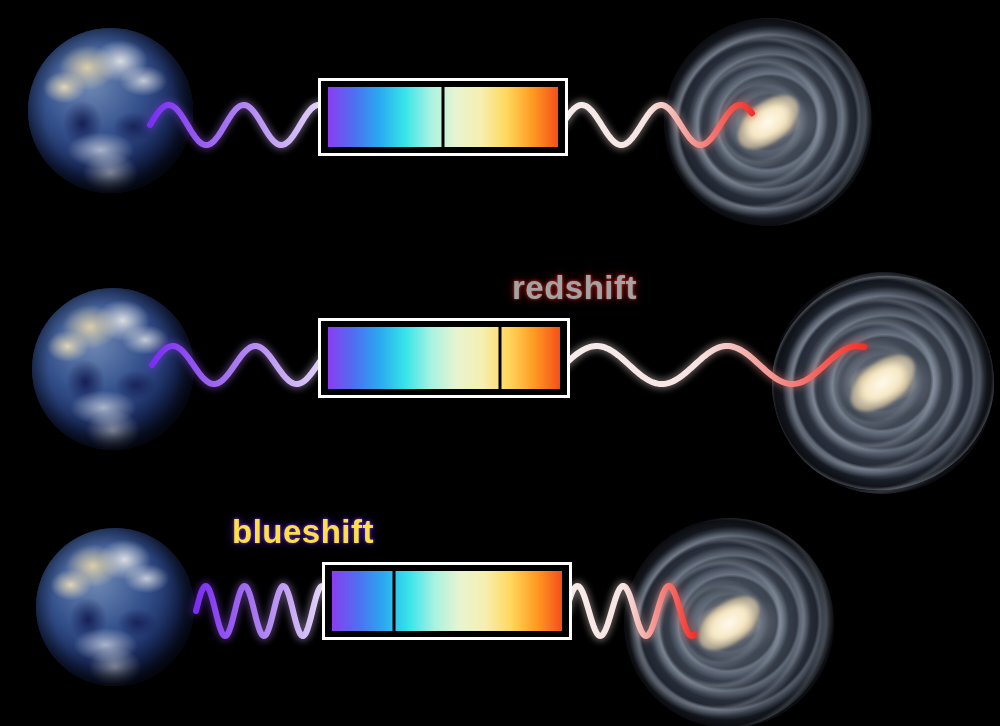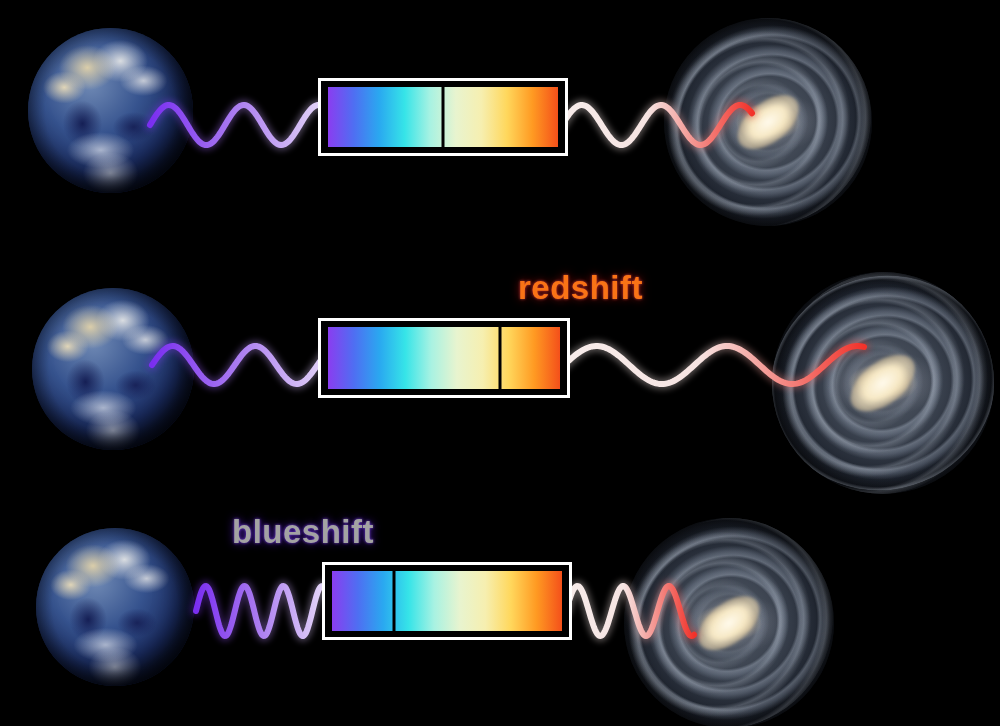--- a/index.html
+++ b/index.html
@@ -131,26 +131,25 @@
 
   
   .shift-label {
     position: absolute;
     font-weight: bold;
     font-size: 33px;
     letter-spacing: 0.5px;
     white-space: nowrap;
   }
   .label-redshift {
-    color: #f97316;
+    color: #a3a3a3;
     text-shadow: 0 0 10px rgba(200,20,20,0.65), 0 0 3px rgba(255,90,80,0.8);
-    margin-left: 6px;
   }
   .label-blueshift {
-    color: #a3a3a3;
+    color: #fde047;
     text-shadow: 0 0 10px rgba(90,30,220,0.7), 0 0 3px rgba(150,90,255,0.85);
   }
 
   .wave { position: absolute; }
   .wave svg { display: block; overflow: visible; }
 </style>
 </head>
 <body>
 
 <div id="stage">

